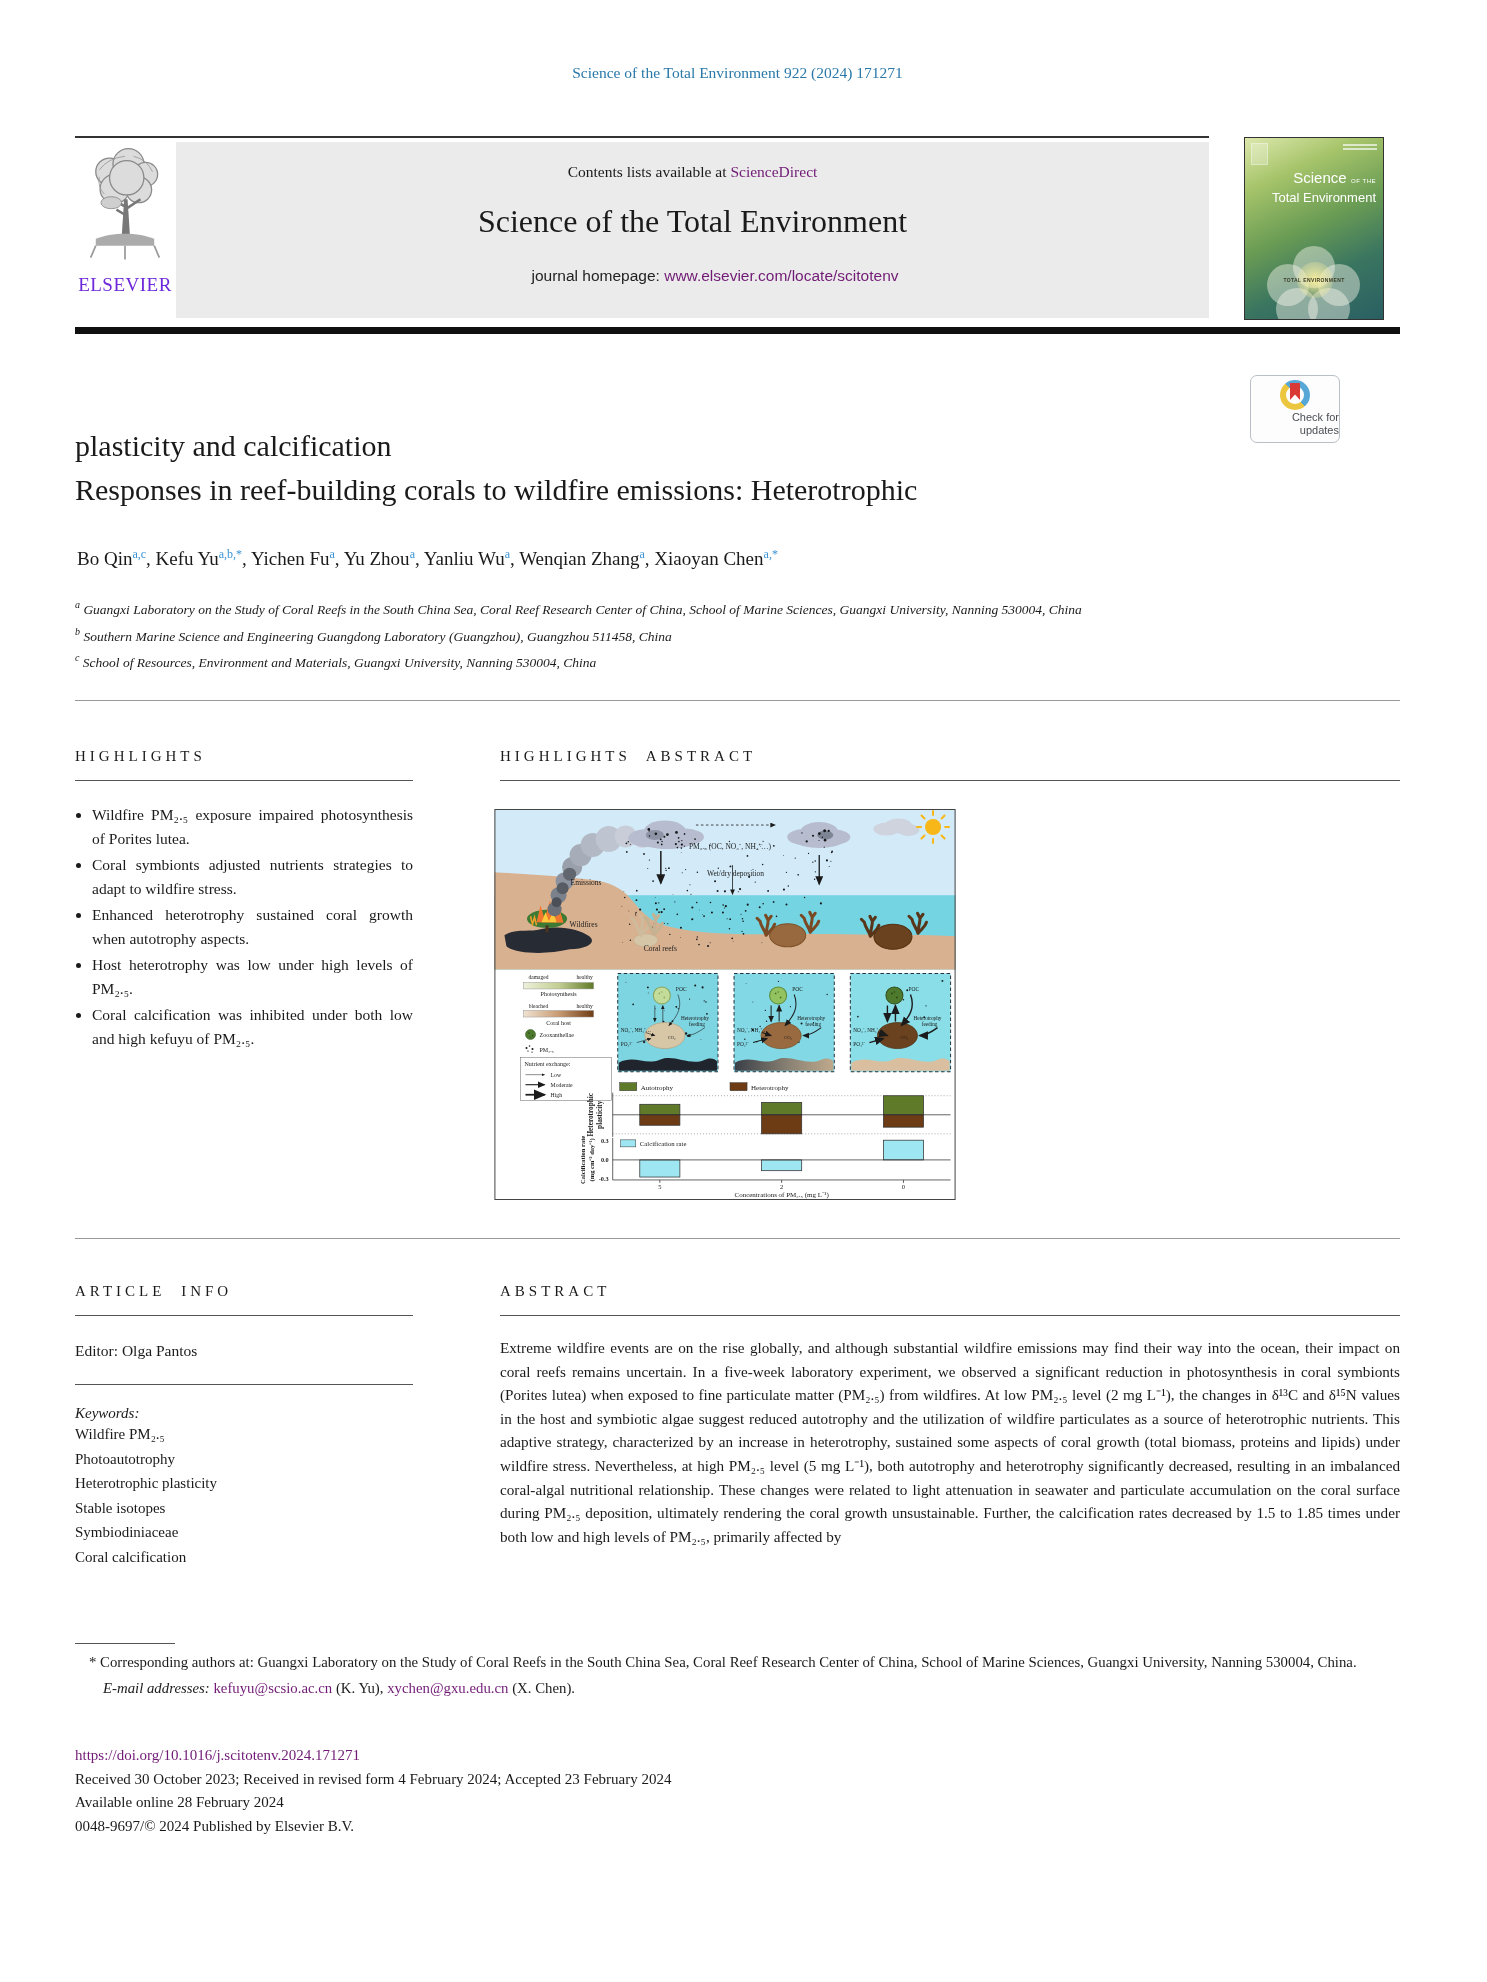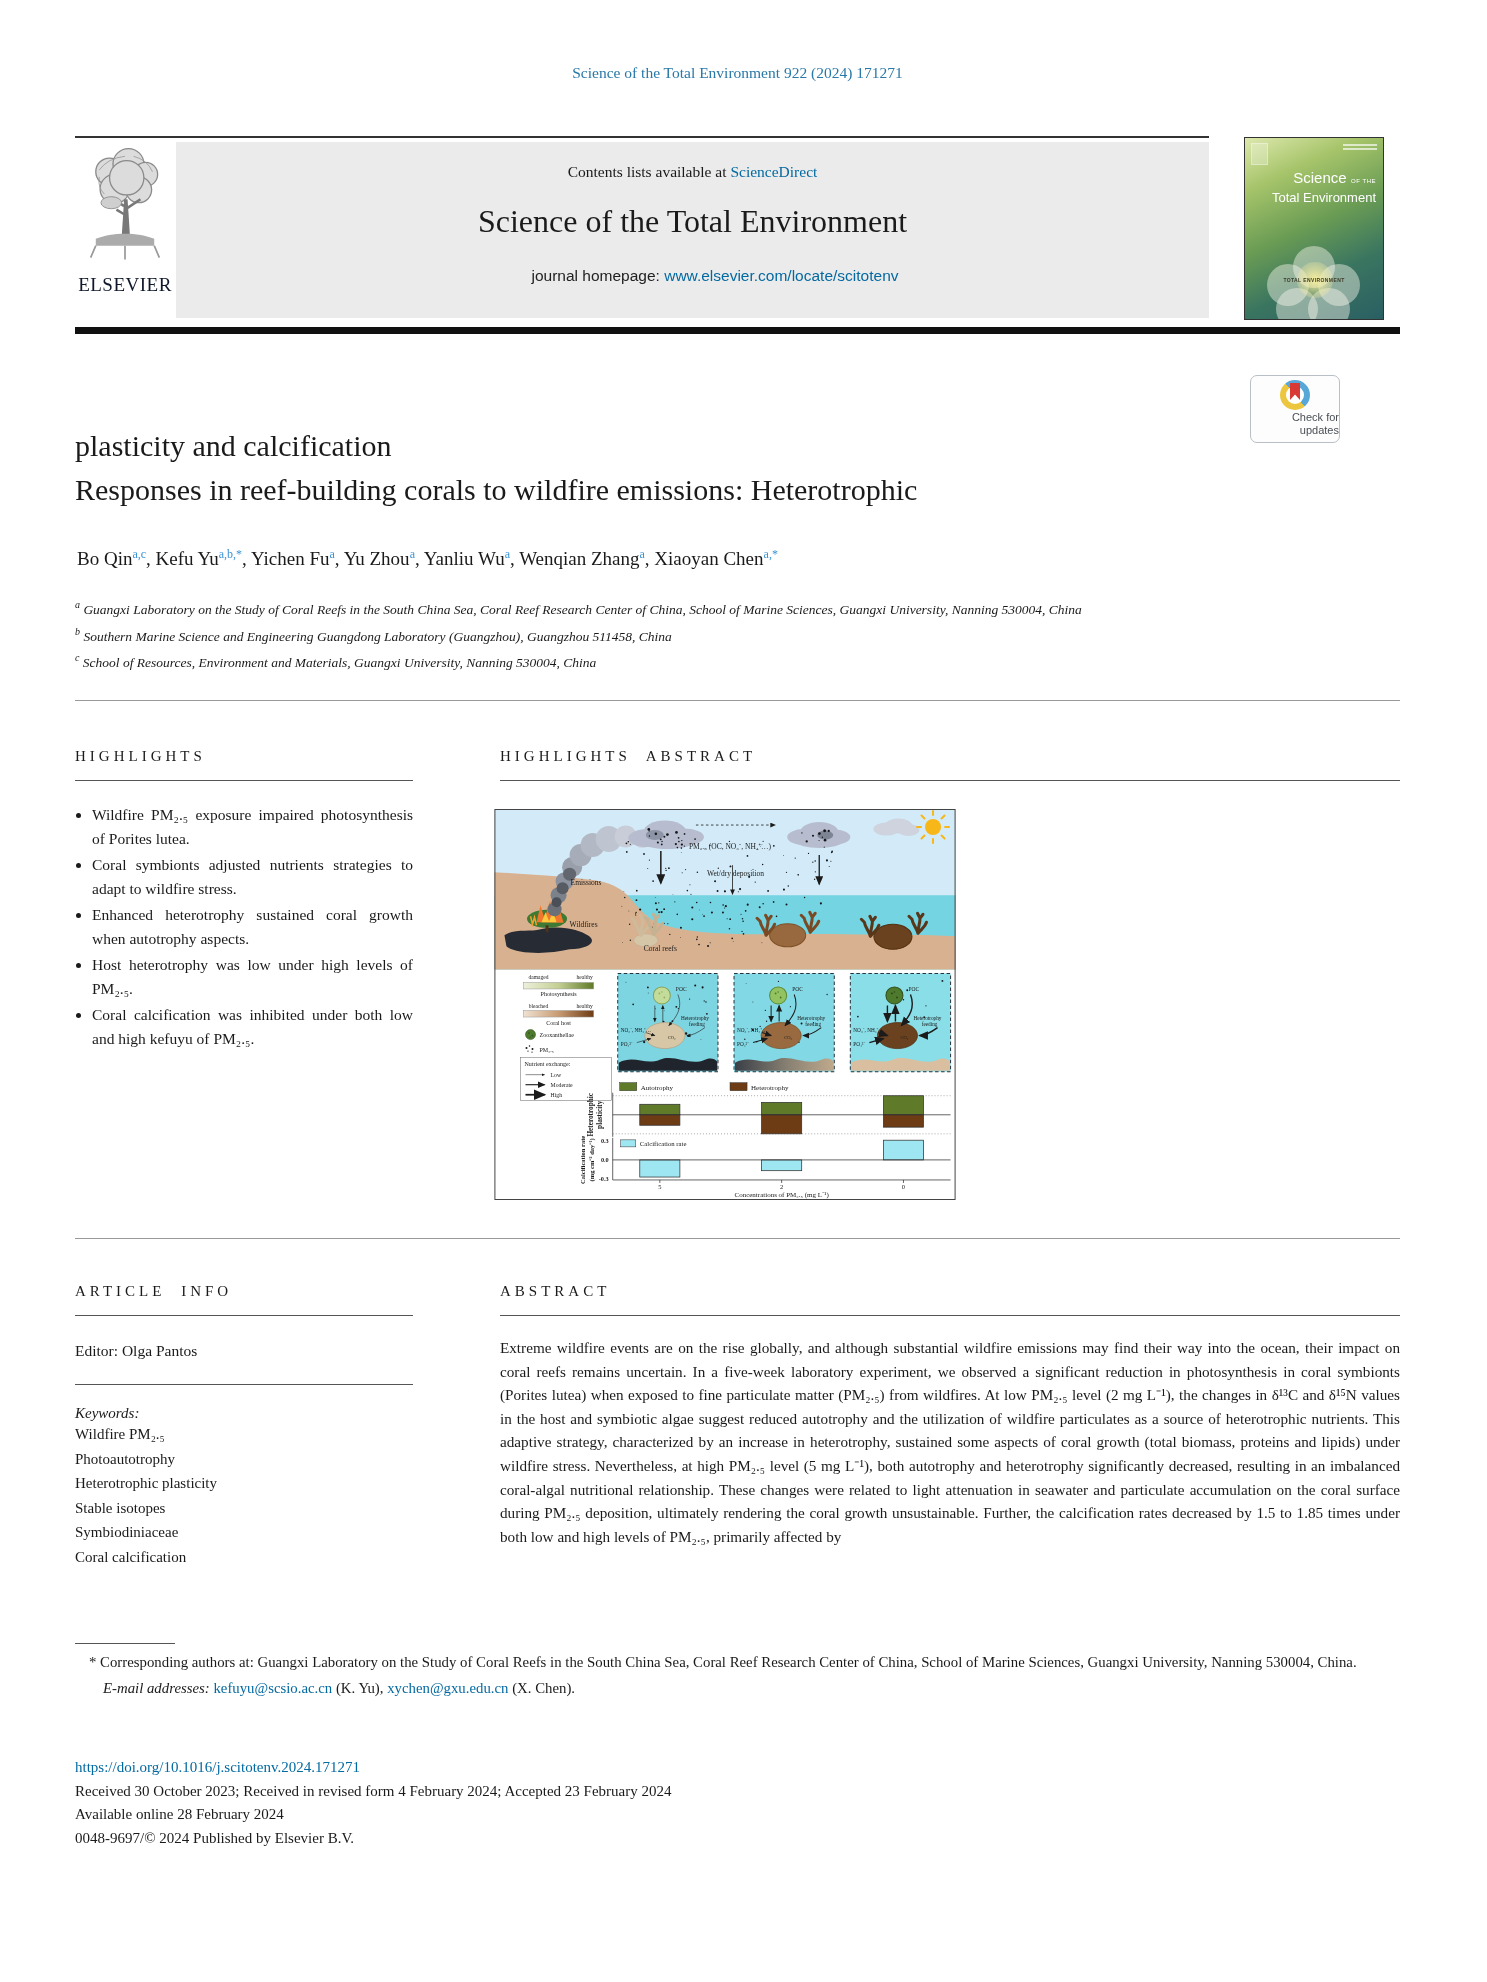--- a/index.html
+++ b/index.html
@@ -1,24 +1,24 @@
 <!DOCTYPE html>
 <html><head>
 <meta charset="utf-8">
 <style>
   html,body{margin:0;padding:0;background:#fff;}
   .page{position:relative;width:1487px;height:1982px;background:#fff;overflow:hidden;
         font-family:"Liberation Serif",serif;color:#1a1a1a;}
-  a{color:#0369a1;text-decoration:none;cursor:pointer;margin-top:12px;}
+  a{color:#701a75;text-decoration:none;cursor:pointer;}
   
   .jref{position:absolute;top:64px;left:75px;width:1325px;text-align:center;
         font-size:15.5px;color:#2878a8;}
   .toprule{position:absolute;top:136px;left:75px;width:1134px;height:1.5px;background:#333;}
   .logo{position:absolute;top:146px;left:75px;width:100px;height:172px;text-align:center;}
-  .logo-text{font-size:19px;color:#0f172a;letter-spacing:.5px;margin-top:2px;}
+  .logo-text{font-size:19px;color:#6d28d9;letter-spacing:.5px;margin-top:2px;}
   .graybox{position:absolute;top:142px;left:176px;width:1033px;height:176px;background:#ebebeb;text-align:center;}
   .contents-line{margin-top:21px;font-size:15.5px;}
   .jname{margin-top:22px;font-size:32px;}
   .homepage{margin-top:27px;font-size:15.5px;font-family:"Liberation Sans",sans-serif;color:#222;padding-left:45px;}
   .cover{position:absolute;top:137px;left:1244px;width:138px;height:181px;border:1px solid #333;
          background:linear-gradient(155deg,#dde8ad 0%,#a6c46a 22%,#6a9c54 48%,#3a7560 72%,#2a5f63 100%);
          overflow:hidden;font-family:"Liberation Sans",sans-serif;}
   .cover-mini{position:absolute;top:5px;left:6px;width:15px;height:20px;background:rgba(255,255,255,.25);border:1px solid rgba(255,255,255,.35);}
   .cover-vol{position:absolute;top:6px;right:6px;width:34px;}
   .cover-vol div{height:2px;background:rgba(255,255,255,.65);margin-bottom:2px;}

